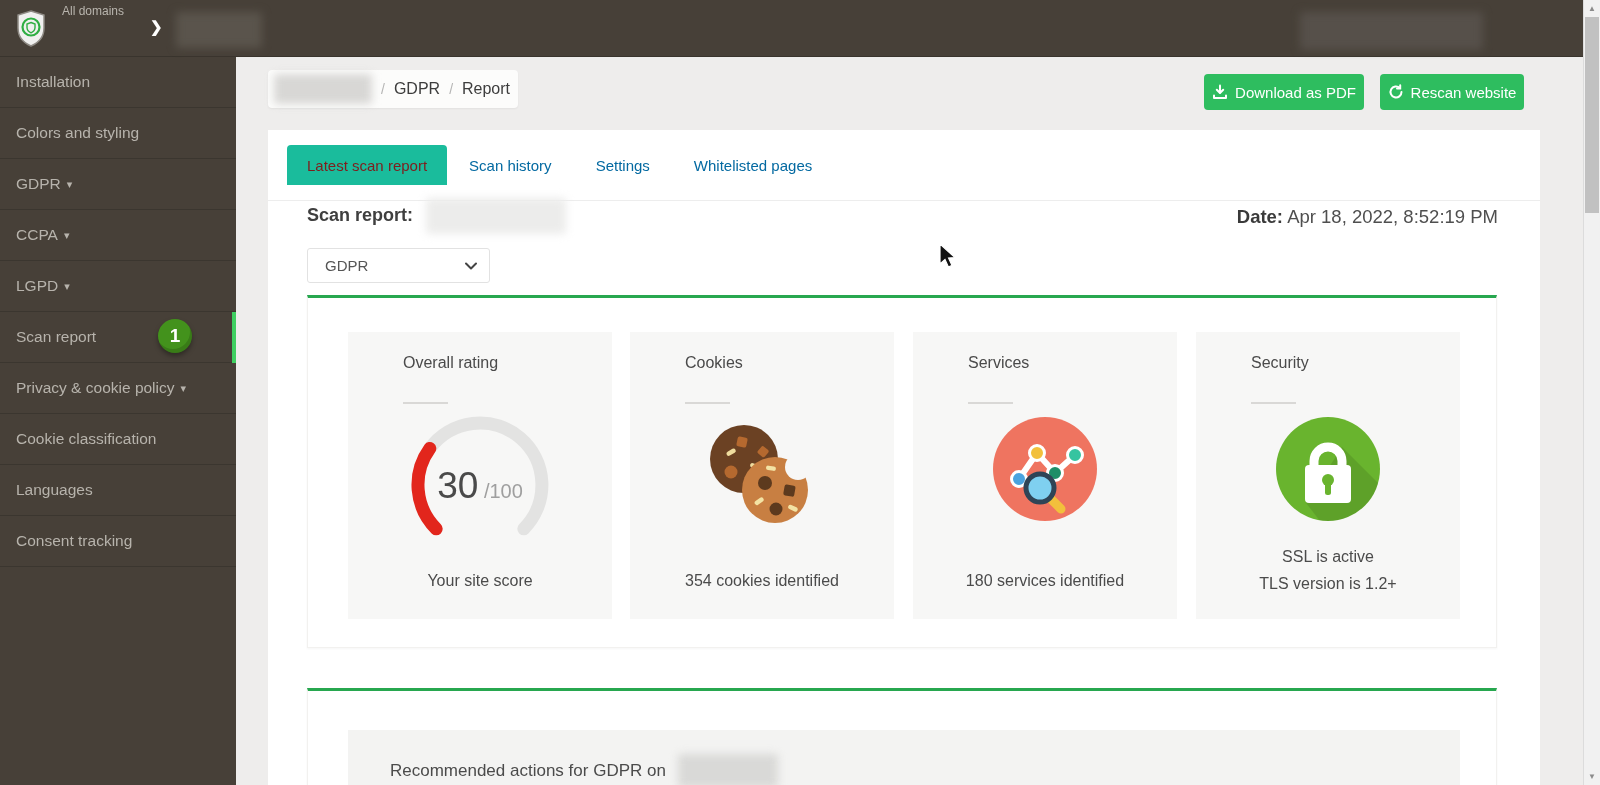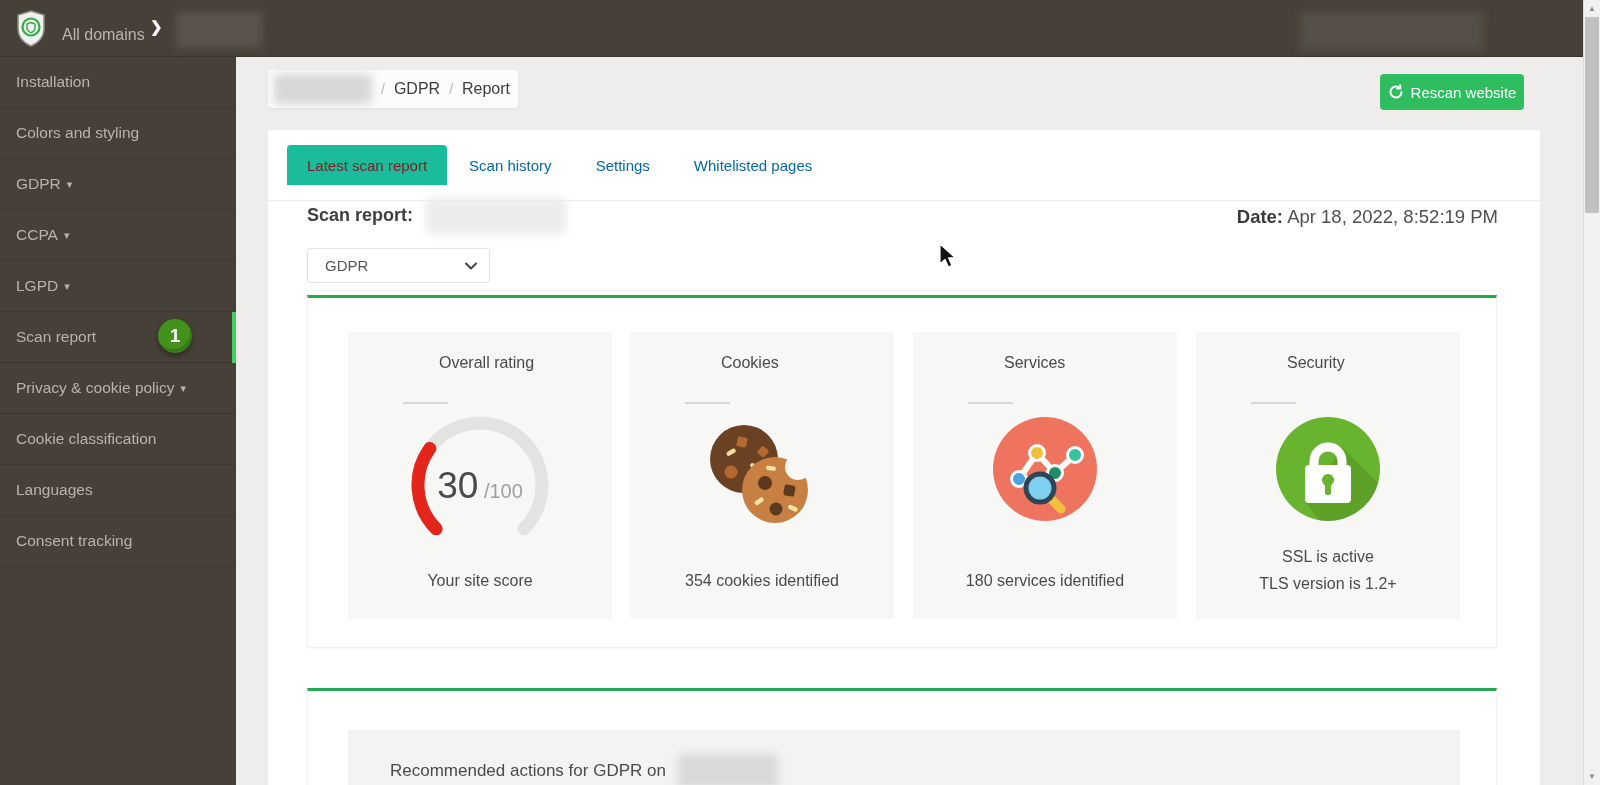--- a/index.html
+++ b/index.html
@@ -3,21 +3,21 @@
 <meta charset="utf-8">
 <style>
   * { margin:0; padding:0; box-sizing:border-box; }
   html,body { width:1600px; height:785px; }
   body { font-family:"Liberation Sans", sans-serif; }
   .screen { position:relative; width:1600px; height:785px; background:#eeedec; overflow:hidden; }
 
   
   .topbar { position:absolute; left:0; top:0; width:1583px; height:57px; background:#474038; border-bottom:1px solid #39342d; z-index:6; }
   .logo { position:absolute; left:16px; top:10px; }
-  .all-domains { position:absolute; left:62px; top:26px; font-size:16px; color:#b9b5ae; }
+  .all-domains { position:absolute; left:62px; top:4px; font-size:12px; color:#b9b5ae; }
   .top-chevron { position:absolute; left:150px; top:18px; color:#ffffff; font-size:15px; font-weight:bold; }
   .blur-box { filter:blur(4px); border-radius:3px; }
   .top-blur-1 { position:absolute; left:176px; top:12px; width:86px; height:36px; background:#5a544c; }
   .top-blur-2 { position:absolute; left:1300px; top:12px; width:183px; height:38px; background:#56504a; }
 
   
   .scrollbar { position:absolute; right:0; top:0; width:17px; height:785px; background:#f1f1f1; border-left:1px solid #dcdcdc; z-index:30; }
   .sb-arrow { position:absolute; left:0; width:16px; height:17px; color:#8b8b8b; font-size:8px; display:flex; align-items:center; justify-content:center; }
   .sb-up { top:0; }
   .sb-down { bottom:0; }
@@ -57,21 +57,21 @@
   .report-date b { color:#3a3a3a; }
 
   .law-select { position:absolute; left:39px; top:118px; width:183px; height:35px; background:#ffffff; border:1px solid #e2e2e2; border-radius:3px; display:flex; align-items:center; font-size:15px; color:#555555; padding-left:17px; cursor:pointer; }
   .law-select svg { position:absolute; right:12px; top:13px; }
 
   .panel { position:absolute; left:39px; width:1190px; background:#ffffff; border:1px solid #f2f1ef; border-top:3px solid #27a74f; box-shadow:0 1px 2px rgba(0,0,0,0.04); }
   .panel-summary { top:165px; height:353px; }
   .panel-actions { top:558px; height:170px; }
 
   .card { position:absolute; top:34px; width:264px; height:287px; background:#f7f7f6; }
-  .card-title { position:absolute; left:55px; top:22px; font-size:16px; color:#4a4a4a;margin-left:36px; }
+  .card-title { position:absolute; left:55px; top:22px; font-size:16px; color:#4a4a4a; }
   .card-divider { position:absolute; left:55px; top:70px; width:45px; height:2px; background:#d9d8d6; }
   .card-visual { position:absolute; left:0; top:78px; width:264px; display:flex; justify-content:center; }
   .card-caption { position:absolute; left:0; top:240px; width:264px; text-align:center; font-size:16px; color:#4b4b4b; }
   .sec-line1 { top:216px; }
   .sec-line2 { top:243px; }
 
   .actions-strip { position:absolute; left:40px; top:39px; width:1112px; height:120px; background:#f3f3f2; }
   .actions-text { position:absolute; left:42px; top:24px; font-size:17px; color:#4b4b4b; display:flex; align-items:center; }
   .rec-blur { display:inline-block; width:100px; height:34px; background:#d9d9d7; margin-left:12px; }
 
@@ -136,20 +136,28 @@
   <div class="main">
 
     <div class="breadcrumb">
       <div class="bc-blur blur-box"></div>
       <span class="bc-sep">/</span>
       <span class="bc-link">GDPR</span>
       <span class="bc-sep">/</span>
       <span class="bc-link">Report</span>
     </div>
 
+    <button class="btn btn-pdf">
+      <svg width="16" height="16" viewBox="0 0 16 16" fill="none" stroke="#ffffff" stroke-width="2" stroke-linecap="round" stroke-linejoin="round">
+        <path d="M8 1.5 V8.5"></path>
+          <path d="M4.8 5.8 L8 9 L11.2 5.8"></path>
+          <path d="M2 11.5 V14 H14 V11.5"></path>
+      </svg>
+      <span>Download as PDF</span>
+    </button>
     <button class="btn btn-rescan">
       <svg width="16" height="16" viewBox="0 0 16 16" fill="none" stroke="#ffffff" stroke-width="2" stroke-linecap="round">
         <path d="M13.5 8 A5.5 5.5 0 1 1 11.8 4"></path>
         <path d="M12.2 1.2 L12.2 4.4 L9 4.4" fill="none"></path>
       </svg>
       <span>Rescan website</span>
     </button>
 
     <div class="content-card">
 

